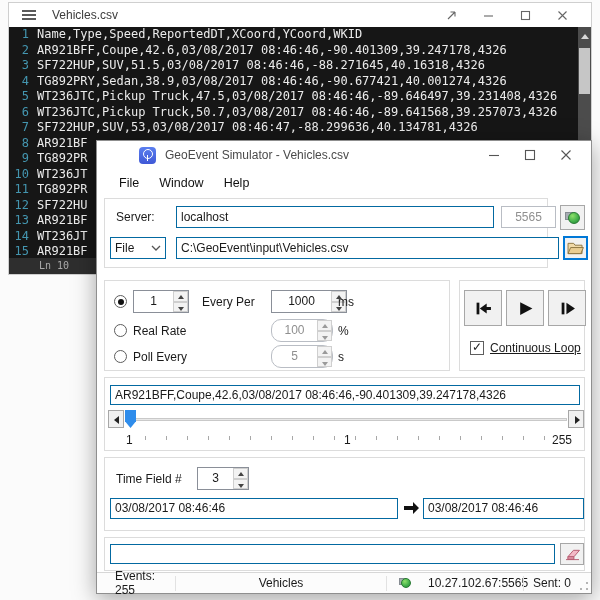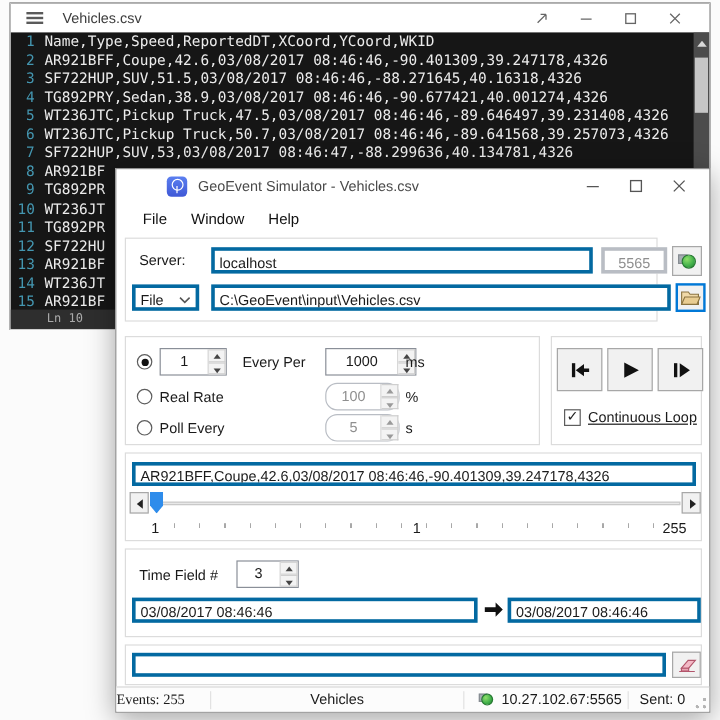--- a/index.html
+++ b/index.html
@@ -31,21 +31,21 @@
   .app-icon::before { content:''; position:absolute; left:3.5px; top:2.5px; width:8px; height:8px; border:1.6px solid #fff; border-radius:50%; }
   .app-icon::after { content:''; position:absolute; left:7.6px; top:8px; width:1.8px; height:6px; background:#fff; }
   .sim-title-text { margin-left:9px; font-size:12px; color:#4a4a4a; }
   .sim-ctrls { margin-left:auto; display:flex; gap:22px; margin-right:18px; align-items:center; }
   .sim-ctrl { color:#555; width:14px; height:14px; display:flex; align-items:center; justify-content:center; font-size:13px; }
   .menubar { position:absolute; top:28px; left:0; right:0; height:27px; display:flex; align-items:center; padding-left:12px; gap:0; }
   .menu-item { padding:4px 10px; font-size:12.5px; color:#111; }
 
   .grp { position:absolute; border:1px solid #dcdcdc; background:#fff; }
   .lbl { color:#1a1a1a; }
-  .tb { border:3px solid #0369a1; background:#fff; height:22px; line-height:20px; padding:0 4px; overflow:hidden; white-space:nowrap; }
+  .tb { border:1px solid #0369a1; background:#fff; height:22px; line-height:20px; padding:0 4px; overflow:hidden; white-space:nowrap; }
   .tb.dis { color:#8f8f8f; border-color:#b9bdc4; text-align:center; }
   .btn { border:1px solid #a7a7a7; background:#f1f1f1; display:flex; align-items:center; justify-content:center; }
 
   
   .spin { position:absolute; display:flex; border:1px solid #8a8f98; background:#fff; height:23px; }
   .spin .val { flex:1; text-align:center; line-height:21px; }
   .spin .arrs { width:15px; flex:0 0 15px; display:flex; flex-direction:column; border-left:1px solid #cfcfcf; }
   .spin .arr { flex:1; background:#f3f3f3; border:1px solid #cfcfcf; border-left:none; position:relative; }
   .spin .arr::after { content:''; position:absolute; left:3.5px; width:0; height:0; border-left:3.5px solid transparent; border-right:3.5px solid transparent; }
   .spin .arr.up::after { top:3px; border-bottom:4px solid #444; }
@@ -301,25 +301,25 @@
       <div class="btn" style="position:absolute; left:455px; top:5px; width:24px; height:22px;">
         <svg width="17" height="13" viewBox="0 0 18 14">
           <path d="M4 9.5L10 2.5h6.5L10.5 9.5z" fill="#f3b9c6" stroke="#b2556b" stroke-width="1"></path>
           <path d="M4 9.5h6.5v2.5H4z" fill="#e9a3b3" stroke="#b2556b" stroke-width="1"></path>
           <path d="M2 12.5h14" stroke="#b2556b" stroke-width="1"></path>
         </svg>
       </div>
     </div>
 
     <div class="statusbar">
-      <span style="padding-left:0; width:78px;font-family:Liberation Serif, serif;">Events: 255</span>
+      <span style="padding-left:18px; width:78px;">Events: 255</span>
       <span class="sb-sep"></span>
       <span style="width:210px; text-align:center;">Vehicles</span>
       <span class="sb-sep"></span>
-      <span style="display:flex; align-items:flex-end; gap:6px; padding-left:12px; width:136px;">
+      <span style="display:flex; align-items:flex-end; gap:16px; padding-left:12px; width:136px;">
         <span style="position:relative; width:13px; height:13px; flex:0 0 13px;">
           <span style="position:absolute; left:0; top:1px; width:7px; height:7px; background:#a7adb3; border:1px solid #868c92; display:block;"></span>
           <span class="ball" style="position:absolute; left:2px; top:1px; width:10px; height:10px; display:block;"></span>
         </span>
         <span>10.27.102.67:5565</span>
       </span>
       <span class="sb-sep"></span>
       <span style="padding-left:9px;">Sent: 0</span>
       <span class="grip"></span>
     </div>

